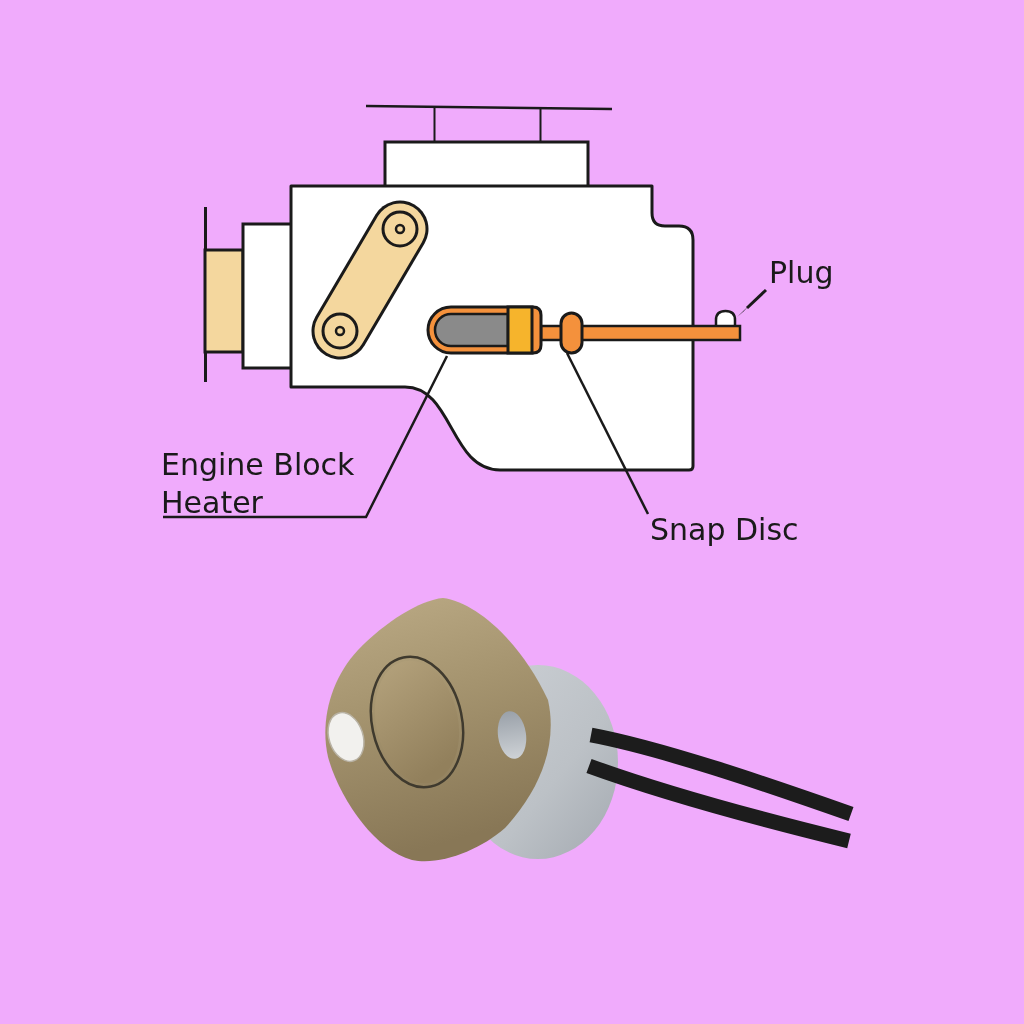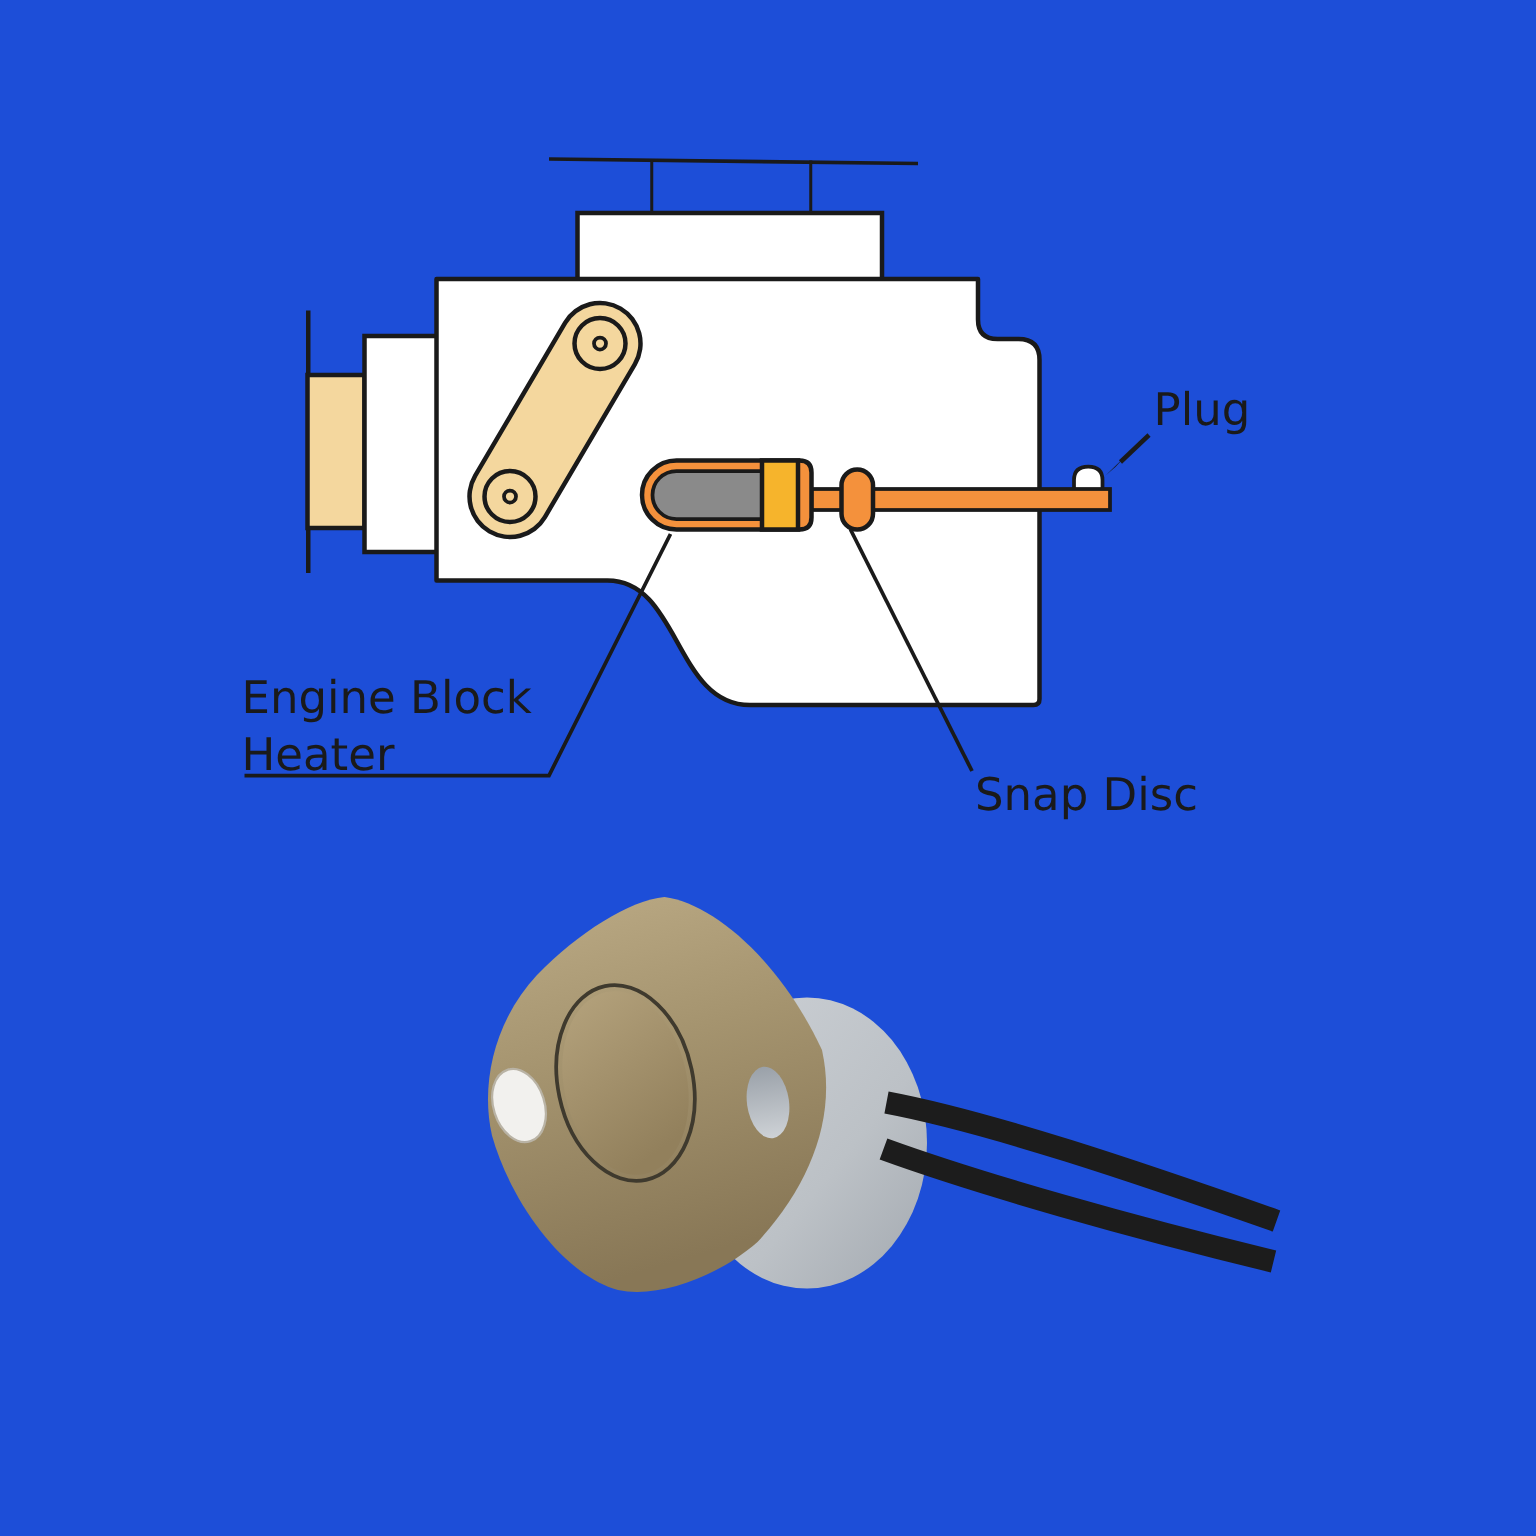--- a/index.html
+++ b/index.html
@@ -1,16 +1,16 @@
 <!DOCTYPE html>
 <html style="--line: #1a1a1a; --orange: #f4913c; --yellow: #f6b42c; --cream: #f4d79e; --heater-gray: #8a8a8a; --white: #ffffff; --flange-khaki: #a5946f; --body-gray: #bfc4c9; --wire-black: #1c1c1c;"><head>
 <meta charset="utf-8">
 <style>
   html,body{margin:0;padding:0;background:#ffffff;}
-  .page{position:relative;width:1024px;height:1024px;background:#1d4ed8;overflow:hidden;margin:0 auto;}
+  .page{position:relative;width:1024px;height:1024px;background:#f0abfc;overflow:hidden;margin:0 auto;}
   svg{display:block;}
   text{
     font-family:"DejaVu Sans","Liberation Sans",sans-serif;
     font-size:30px;
     fill:var(--line,#1a1a1a);
   }
   .ln{stroke:var(--line,#1a1a1a);fill:none;}
   .f-white{fill:var(--white,#ffffff);stroke:var(--line,#1a1a1a);}
   .f-orange{fill:var(--orange,#f4913c);stroke:var(--line,#1a1a1a);}
   .f-yellow{fill:var(--yellow,#f6b42c);stroke:var(--line,#1a1a1a);}

